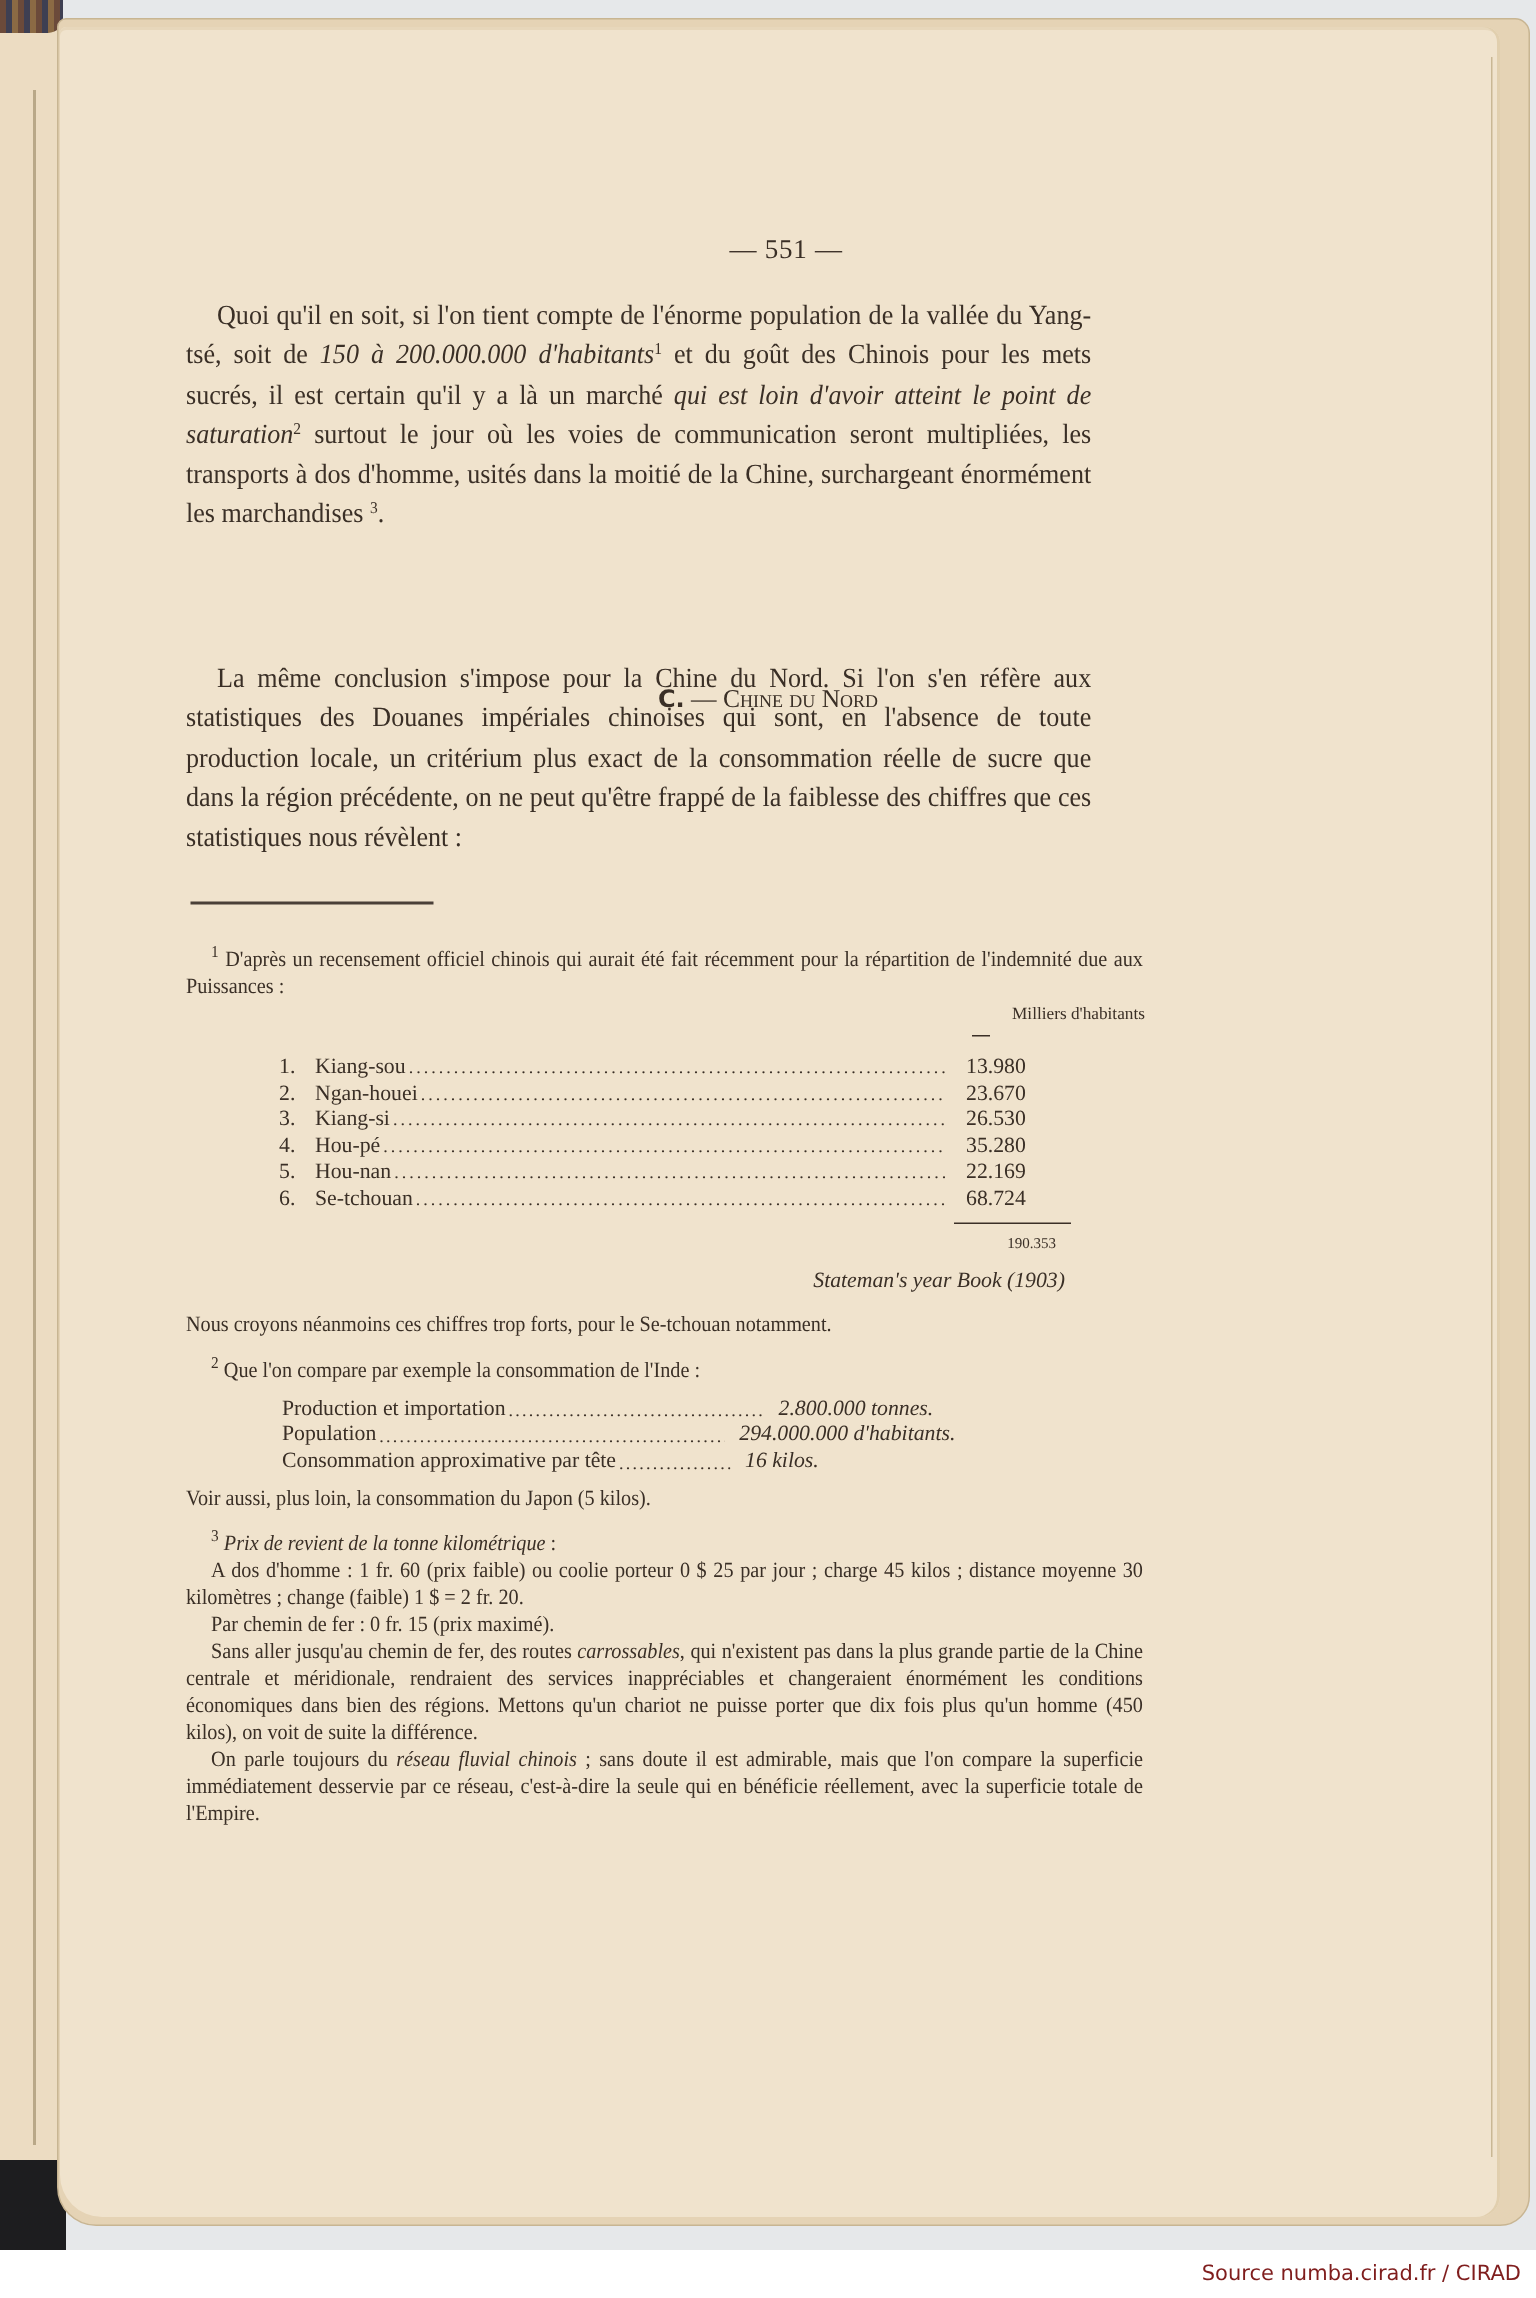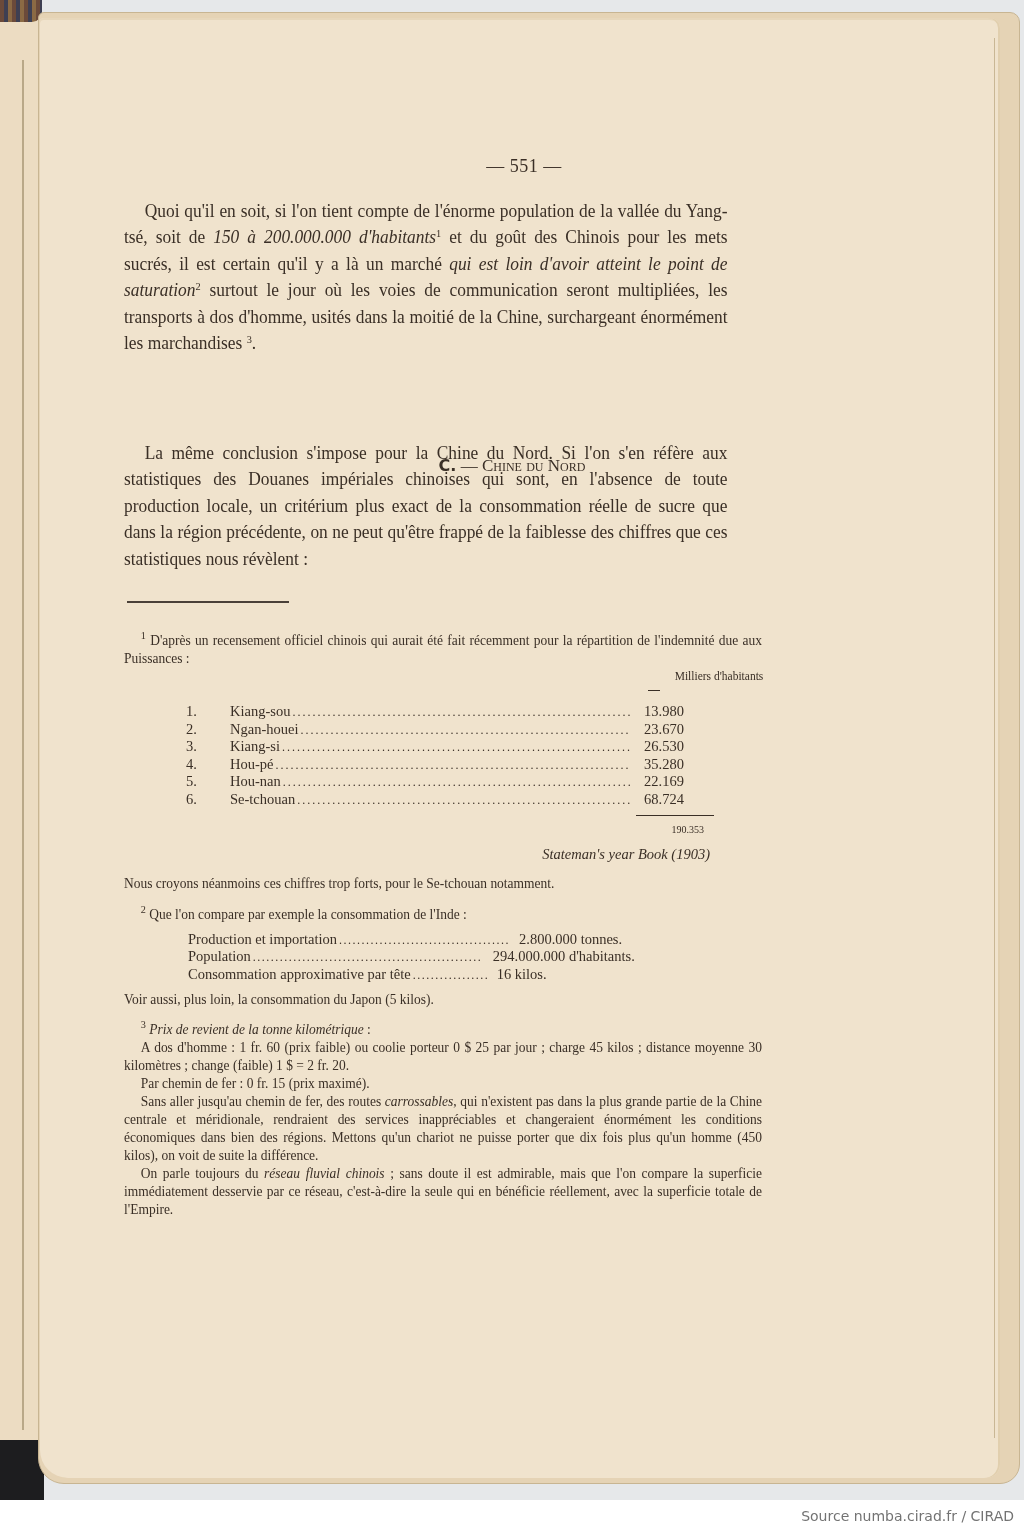--- a/index.html
+++ b/index.html
@@ -86,43 +86,43 @@
       font-size: 11.5px; text-align: center;
     }
     .col-dash { position: absolute; left: 648px; top: 690px; width: 12px; height: 1px; background: #3a2f26; }
 
     .census {
       position: absolute; left: 186px; top: 703px; width: 520px;
       font-size: 14.5px;
     }
     .census-row { display: flex; height: 17.5px; align-items: baseline; }
     .census-row .num { width: 24px; }
-    .census-row .name { white-space: nowrap; margin-left: 20px; }
+    .census-row .name { white-space: nowrap; }
     .census-row .dots { flex: 1; overflow: hidden; white-space: nowrap; letter-spacing: 2px; font-size: 12px; margin: 0 14px 0 2px; }
     .census-row .dots::after { content: "........................................................................................................"; }
     .census-row .val { width: 62px; }
     .total-rule { position: absolute; left: 636px; top: 815px; width: 78px; height: 1px; background: #3a2f26; }
     .total { position: absolute; left: 640px; top: 824px; width: 64px; text-align: right; font-size: 10px; }
     .source-ref { position: absolute; left: 520px; top: 846px; width: 190px; text-align: right; font-size: 14.5px; font-style: italic; }
 
     .india {
       position: absolute; left: 188px; top: 930px; width: 560px; font-size: 14.5px;
     }
     .india-row { display: flex; height: 17.5px; align-items: flex-end; }
     .india-row .name { white-space: nowrap; }
     .india-row .dots { flex: 1; overflow: hidden; white-space: nowrap; letter-spacing: 1.5px; font-size: 12px; margin: 0 10px 0 2px; min-width: 40px; }
     .india-row .dots::after { content: "....................................................................................."; }
-    .india-row .val { width: 192px; white-space: nowrap; }
+    .india-row .val { width: 192px; white-space: nowrap; font-style: italic; }
     .india-row.r0 .dots { max-width: 170px; }
     .india-row.r1 .dots { max-width: 230px; }
     .india-row.r2 .dots { max-width: 74px; }
 
     .credit {
       position: absolute; right: 10px; top: 1508px;
-      font-family: "DejaVu Sans", sans-serif; font-size: 14px; color: #737373;
+      font-family: "DejaVu Sans", sans-serif; font-size: 14px; color: #7f1d1d;
     }
   </style>
 </head>
 <body>
 
 <div class="scan-bg"></div>
 <div class="left-page"></div>
 <div class="left-fold"></div>
 <div class="binding-top"></div>
 <div class="binding"></div>

